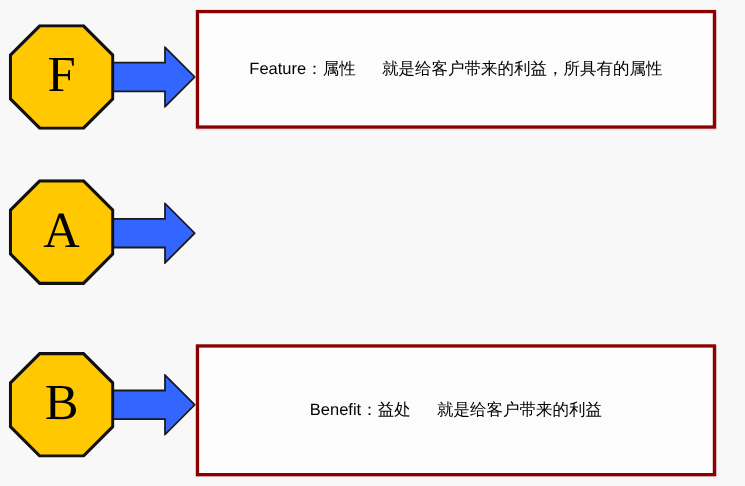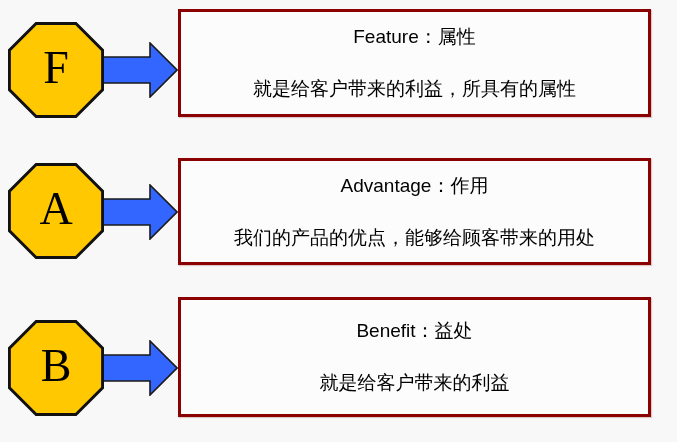--- a/index.html
+++ b/index.html
@@ -39,31 +39,31 @@
     stroke-linejoin:miter;
   }
   .a1{top:42px;} .a2{top:184px;} .a3{top:340px;}
   
   .box{
     position:absolute;left:178px;width:473px;
     box-sizing:border-box;
     border:3px solid var(--box-border,#8B0000);
     background:var(--box-fill,#FCFCFC);
     box-shadow:1px 1px 1px rgba(140,60,60,0.25);
-    display:flex;flex-direction:column;
+    display:flex;flex-direction:row;
     align-items:center;justify-content:center;
     text-align:center;
     color:var(--text,#000);
-    font-size:19px;line-height:28px;
+    font-size:15px;line-height:28px;
     z-index:1;
     gap:24px;
   }
   .b1{top:9px;height:108px;}
   .b2{top:158px;height:107px;}
-  .b3{top:297px;height:120px;}
+  .b3{top:313px;height:120px;}
   .heading,.desc{white-space:nowrap;}
 </style>
 </head>
 <body>
 
 <div id="stage">
 
   <div class="oct p1">
     <svg viewBox="0 0 100 100">
       <polygon points="29.3,1.5 70.7,1.5 98.5,29.3 98.5,70.7 70.7,98.5 29.3,98.5 1.5,70.7 1.5,29.3"></polygon>
@@ -80,24 +80,20 @@
 
   <div class="oct p2">
     <svg viewBox="0 0 100 100">
       <polygon points="29.3,1.5 70.7,1.5 98.5,29.3 98.5,70.7 70.7,98.5 29.3,98.5 1.5,70.7 1.5,29.3"></polygon>
     </svg>
     <span class="letter">A</span>
   </div>
   <svg class="arrow a2" viewBox="0 0 78 56">
     <polygon points="0,15 50,15 50,1 77,28 50,55 50,41 0,41"></polygon>
   </svg>
-  <div class="box b2">
-    <div class="heading">Advantage：作用</div>
-    <div class="desc">我们的产品的优点，能够给顾客带来的用处</div>
-  </div>
 
   <div class="oct p3">
     <svg viewBox="0 0 100 100">
       <polygon points="29.3,1.5 70.7,1.5 98.5,29.3 98.5,70.7 70.7,98.5 29.3,98.5 1.5,70.7 1.5,29.3"></polygon>
     </svg>
     <span class="letter">B</span>
   </div>
   <svg class="arrow a3" viewBox="0 0 78 56">
     <polygon points="0,15 50,15 50,1 77,28 50,55 50,41 0,41"></polygon>
   </svg>

